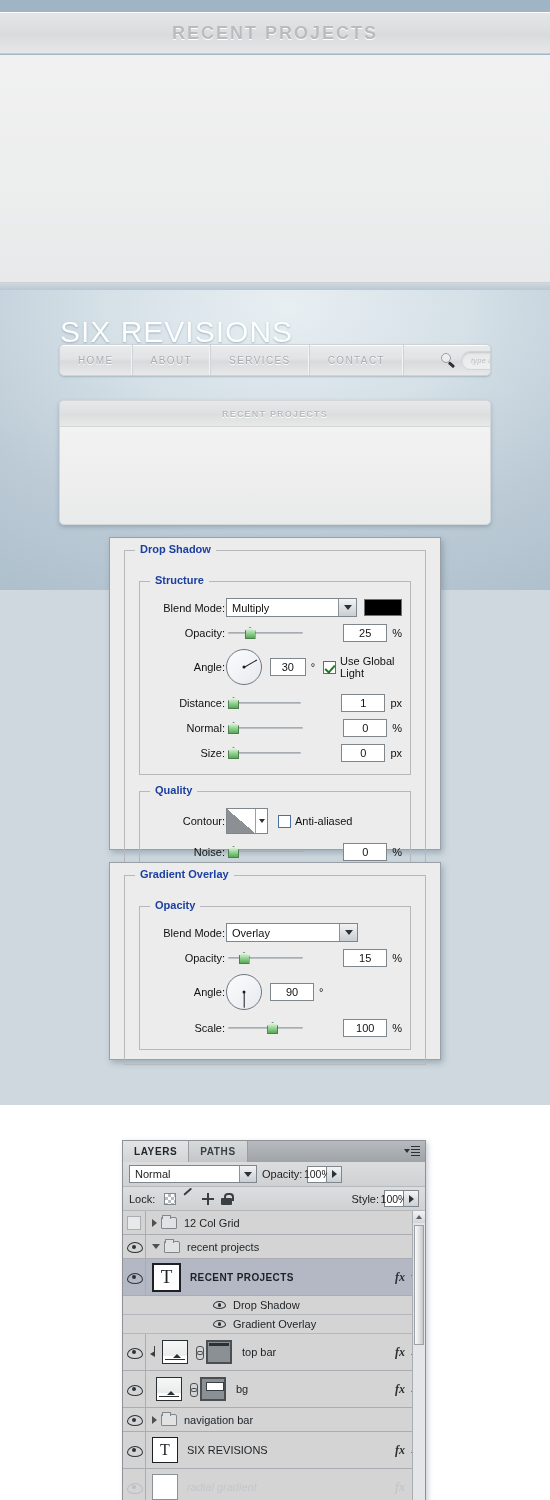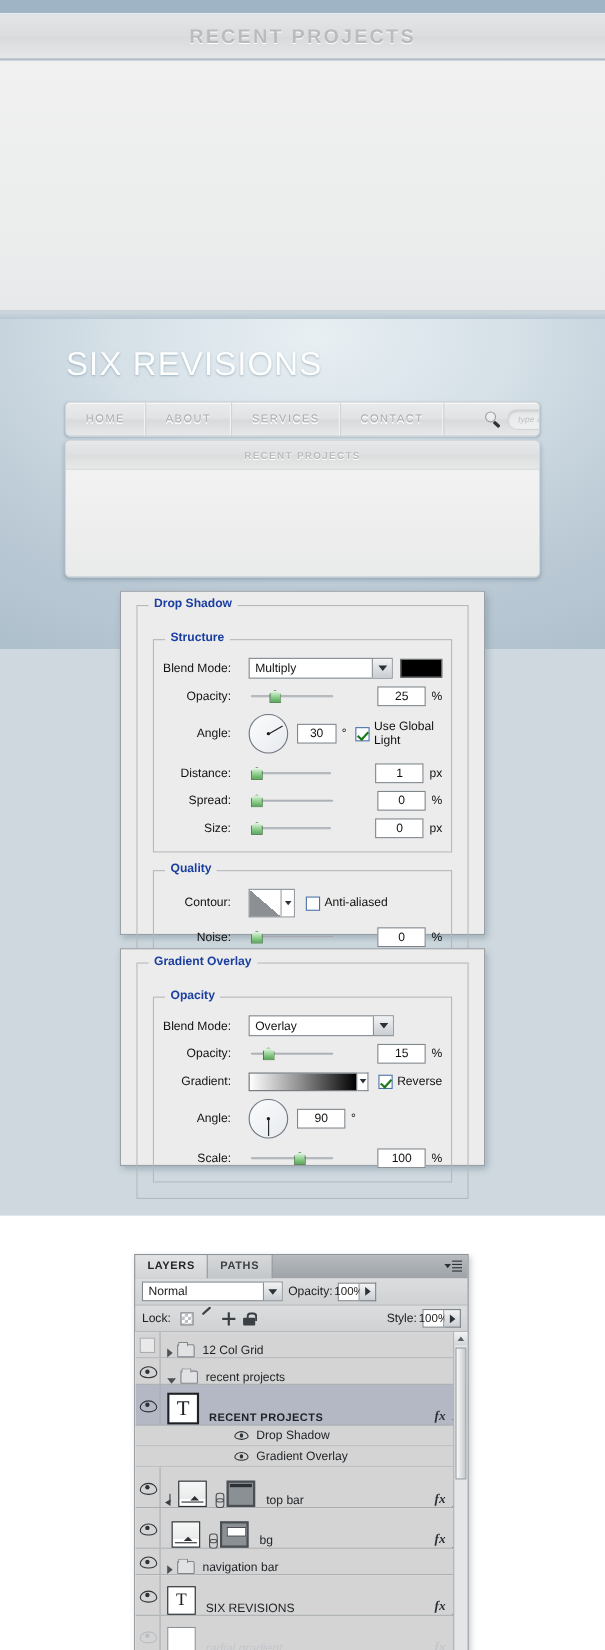--- a/index.html
+++ b/index.html
@@ -56,21 +56,21 @@
     font-size: 30px; letter-spacing: 1px; color: #fdfefe;
     font-family: "Liberation Sans", sans-serif; font-weight: 300;
     text-shadow: 0 1px 2px rgba(90,115,135,.45);
   }
 
   
   #navbar {
     position: absolute; left: 59px; top: 359px - 290px; width: 432px; height: 32px;
   }
   #navbar {
-    top: 75px; border-radius: 5px;
+    top: 54px; border-radius: 5px;
     background: linear-gradient(to bottom,#e9eaeb 0%,#e2e3e4 45%,#d9dadb 55%,#e7e8e9 100%);
     border: 1px solid #cdd2d6;
     box-shadow: 0 1px 2px rgba(60,85,105,.28), inset 0 1px 0 #fdfdfd;
     display: flex; align-items: stretch;
     overflow: hidden;
   }
   .nav-item {
     display: flex; align-items: center; justify-content: center;
     padding: 0 18px; font-size: 10px; letter-spacing: 1.4px;
     color: #a9adb1; text-shadow: 0 1px 0 #fff;
@@ -140,21 +140,21 @@
   .sub {
     position: relative; border: 1px solid #b6b9bc; margin: 16px 4px 10px 4px;
     padding: 16px 8px 10px 8px;
   }
   .sub > .legend {
     position: absolute; top: -8px; left: 10px; background: #ececec;
     padding: 0 5px; color: #1a3fa0; font-weight: bold; font-size: 11px;
   }
 
   .row { display: flex; align-items: center; margin-bottom: 7px; min-height: 18px; }
-  .lbl { width: 78px; text-align: right; padding-right: 16px; color: #111; font-size: 11px; flex:none; }
+  .lbl { width: 78px; text-align: right; padding-right: 1px; color: #111; font-size: 11px; flex:none; }
 
   
   .dd {
     height: 19px; background: #fff; border: 1px solid #7f868c;
     display: flex; align-items: center; position: relative;
   }
   .dd .val { padding-left: 5px; font-size: 11px; color: #111; }
   .dd .arrow {
     position: absolute; right: 0; top: 0; width: 18px; height: 17px;
     background: linear-gradient(to bottom,#f2f3f4,#c9ced3);
@@ -335,21 +335,21 @@
   .lk-lock::after {
     content:""; position:absolute; left:0; top:5px; width:11px; height:7px;
     background:#3a3f44; border-radius: 1px;
   }
 
   
   #layer-list {
     position: relative; background: #fff; height: 342px; overflow: hidden;
   }
   .layer {
-    display: flex; align-items: flex-end; height: 24px;
+    display: flex; align-items: center; height: 24px;
     border-bottom: 1px solid #a9adb1; background: #d4d4d4;
     position: relative;
   }
   .layer.tall { height: 37px; }
   .layer.selected { background: #b3b8c4; }
   .eye-cell {
     width: 23px; height: 100%; display: flex; align-items: center; justify-content: center;
     border-right: 1px solid #a9adb1; flex: none;
   }
   .eye {
@@ -577,21 +577,21 @@
         <div class="lbl">Distance:</div>
         <div class="slider">
           <div class="track"></div>
             <div class="thumb" style="left:0%"></div>
         </div>
         <div class="num">1</div>
         <div class="unit">px</div>
       </div>
 
       <div class="row">
-        <div class="lbl">Spread:</div>
+        <div class="lbl">Normal:</div>
         <div class="slider">
           <div class="track"></div>
             <div class="thumb" style="left:0%"></div>
         </div>
         <div class="num">0</div>
         <div class="unit">%</div>
       </div>
 
       <div class="row" style="margin-bottom:2px">
         <div class="lbl">Size:</div>
@@ -657,29 +657,20 @@
       <div class="row">
         <div class="lbl">Opacity:</div>
         <div class="slider">
           <div class="track"></div>
             <div class="thumb" style="left:14%"></div>
         </div>
         <div class="num">15</div>
         <div class="unit">%</div>
       </div>
 
-      <div class="row">
-        <div class="lbl">Gradient:</div>
-        <div class="gradbar"></div>
-        <div class="gradarw"></div>
-        <div class="cb on" style="margin-left:9px">
-          <div class="box"></div>
-          <span>Reverse</span>
-        </div>
-      </div>
 
 
       <div class="row" style="margin-bottom:9px">
         <div class="lbl">Angle:</div>
         <div class="dial">
           <div class="needle" style="transform:rotate(90deg)"></div>
             <div class="dot"></div>
         </div>
         <div class="num" style="margin-left:8px">90</div>
         <div class="unit">°</div>

